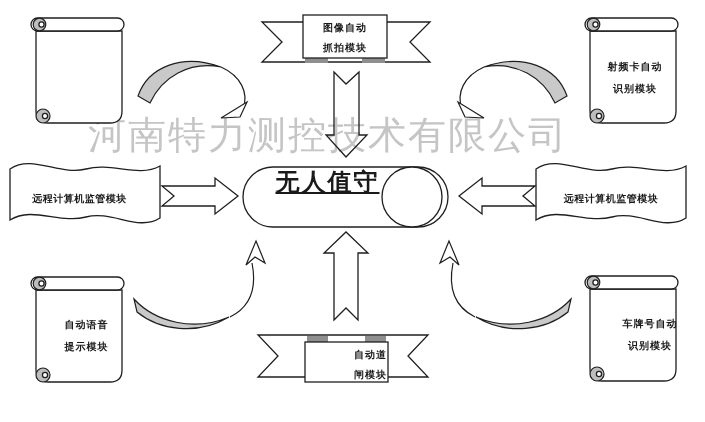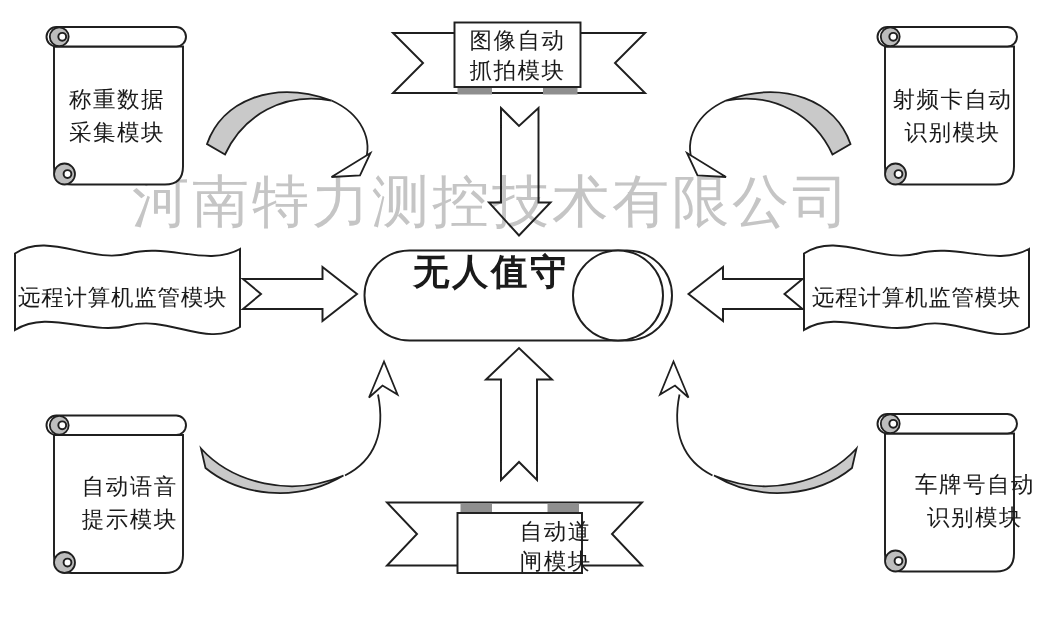--- a/index.html
+++ b/index.html
@@ -13,24 +13,24 @@
              color:var(--watermark-gray);letter-spacing:2px;white-space:nowrap;}
   svg.diagram{position:absolute;left:0;top:0;z-index:1;}
   .ln{fill:var(--shape-fill);stroke:var(--stroke);stroke-width:1.3;}
   .arrow{fill:none;stroke:var(--stroke);stroke-width:1.3;stroke-linejoin:miter;}
   .band{fill:var(--band-gray);stroke:var(--stroke);stroke-width:1.2;}
   .shaft{fill:none;stroke:var(--stroke);stroke-width:1.2;}
   .head{fill:var(--shape-fill);stroke:var(--stroke);stroke-width:1.2;}
   .curl{fill:var(--curl-gray);stroke:var(--stroke);stroke-width:1.2;}
   .shadow{fill:var(--shadow-gray);stroke:none;}
   .lbl{position:absolute;z-index:2;color:var(--text);text-align:center;
-       font-weight:400;font-size:15px;line-height:22px;letter-spacing:1px;}
+       font-weight:700;font-size:10px;line-height:22px;letter-spacing:1px;}
   .lbl.banner{line-height:20px;}
   .lbl.wave-lbl{letter-spacing:0.5px;white-space:nowrap;}
-  .lbl.center-lbl{font-size:24px;font-weight:700;line-height:27px;letter-spacing:2px;}
+  .lbl.center-lbl{font-size:24px;font-weight:700;line-height:27px;letter-spacing:2px;text-decoration:underline;}
 </style>
 </head>
 <body>
 
 <div class="canvas">
 
   <div class="watermark">河南特力测控技术有限公司</div>
 
   <svg class="diagram" width="705" height="422" viewBox="0 0 705 422">
     <defs>
@@ -94,24 +94,20 @@
       <path class="shaft" d="M230,317 C250,307 257,288 252,263"></path>
       <path class="head" d="M256,241 L265,263 L255,257 L246,265 Z"></path>
     </g>
 
     <g>
       <rect class="ln" x="243" y="167" width="205" height="60" rx="30"></rect>
       <circle class="ln" cx="412" cy="197" r="30"></circle>
     </g>
   </svg>
 
-  <div class="lbl" style="left:36px;top:56px;width:84px;">
-    <div>称重数据</div>
-    <div>采集模块</div>
-  </div>
 
   <div class="lbl banner" style="left:303px;top:18px;width:84px;">
     <div>图像自动</div>
     <div>抓拍模块</div>
   </div>
 
   <div class="lbl" style="left:589px;top:56px;width:92px;">
     <div>射频卡自动</div>
     <div>识别模块</div>
   </div>

